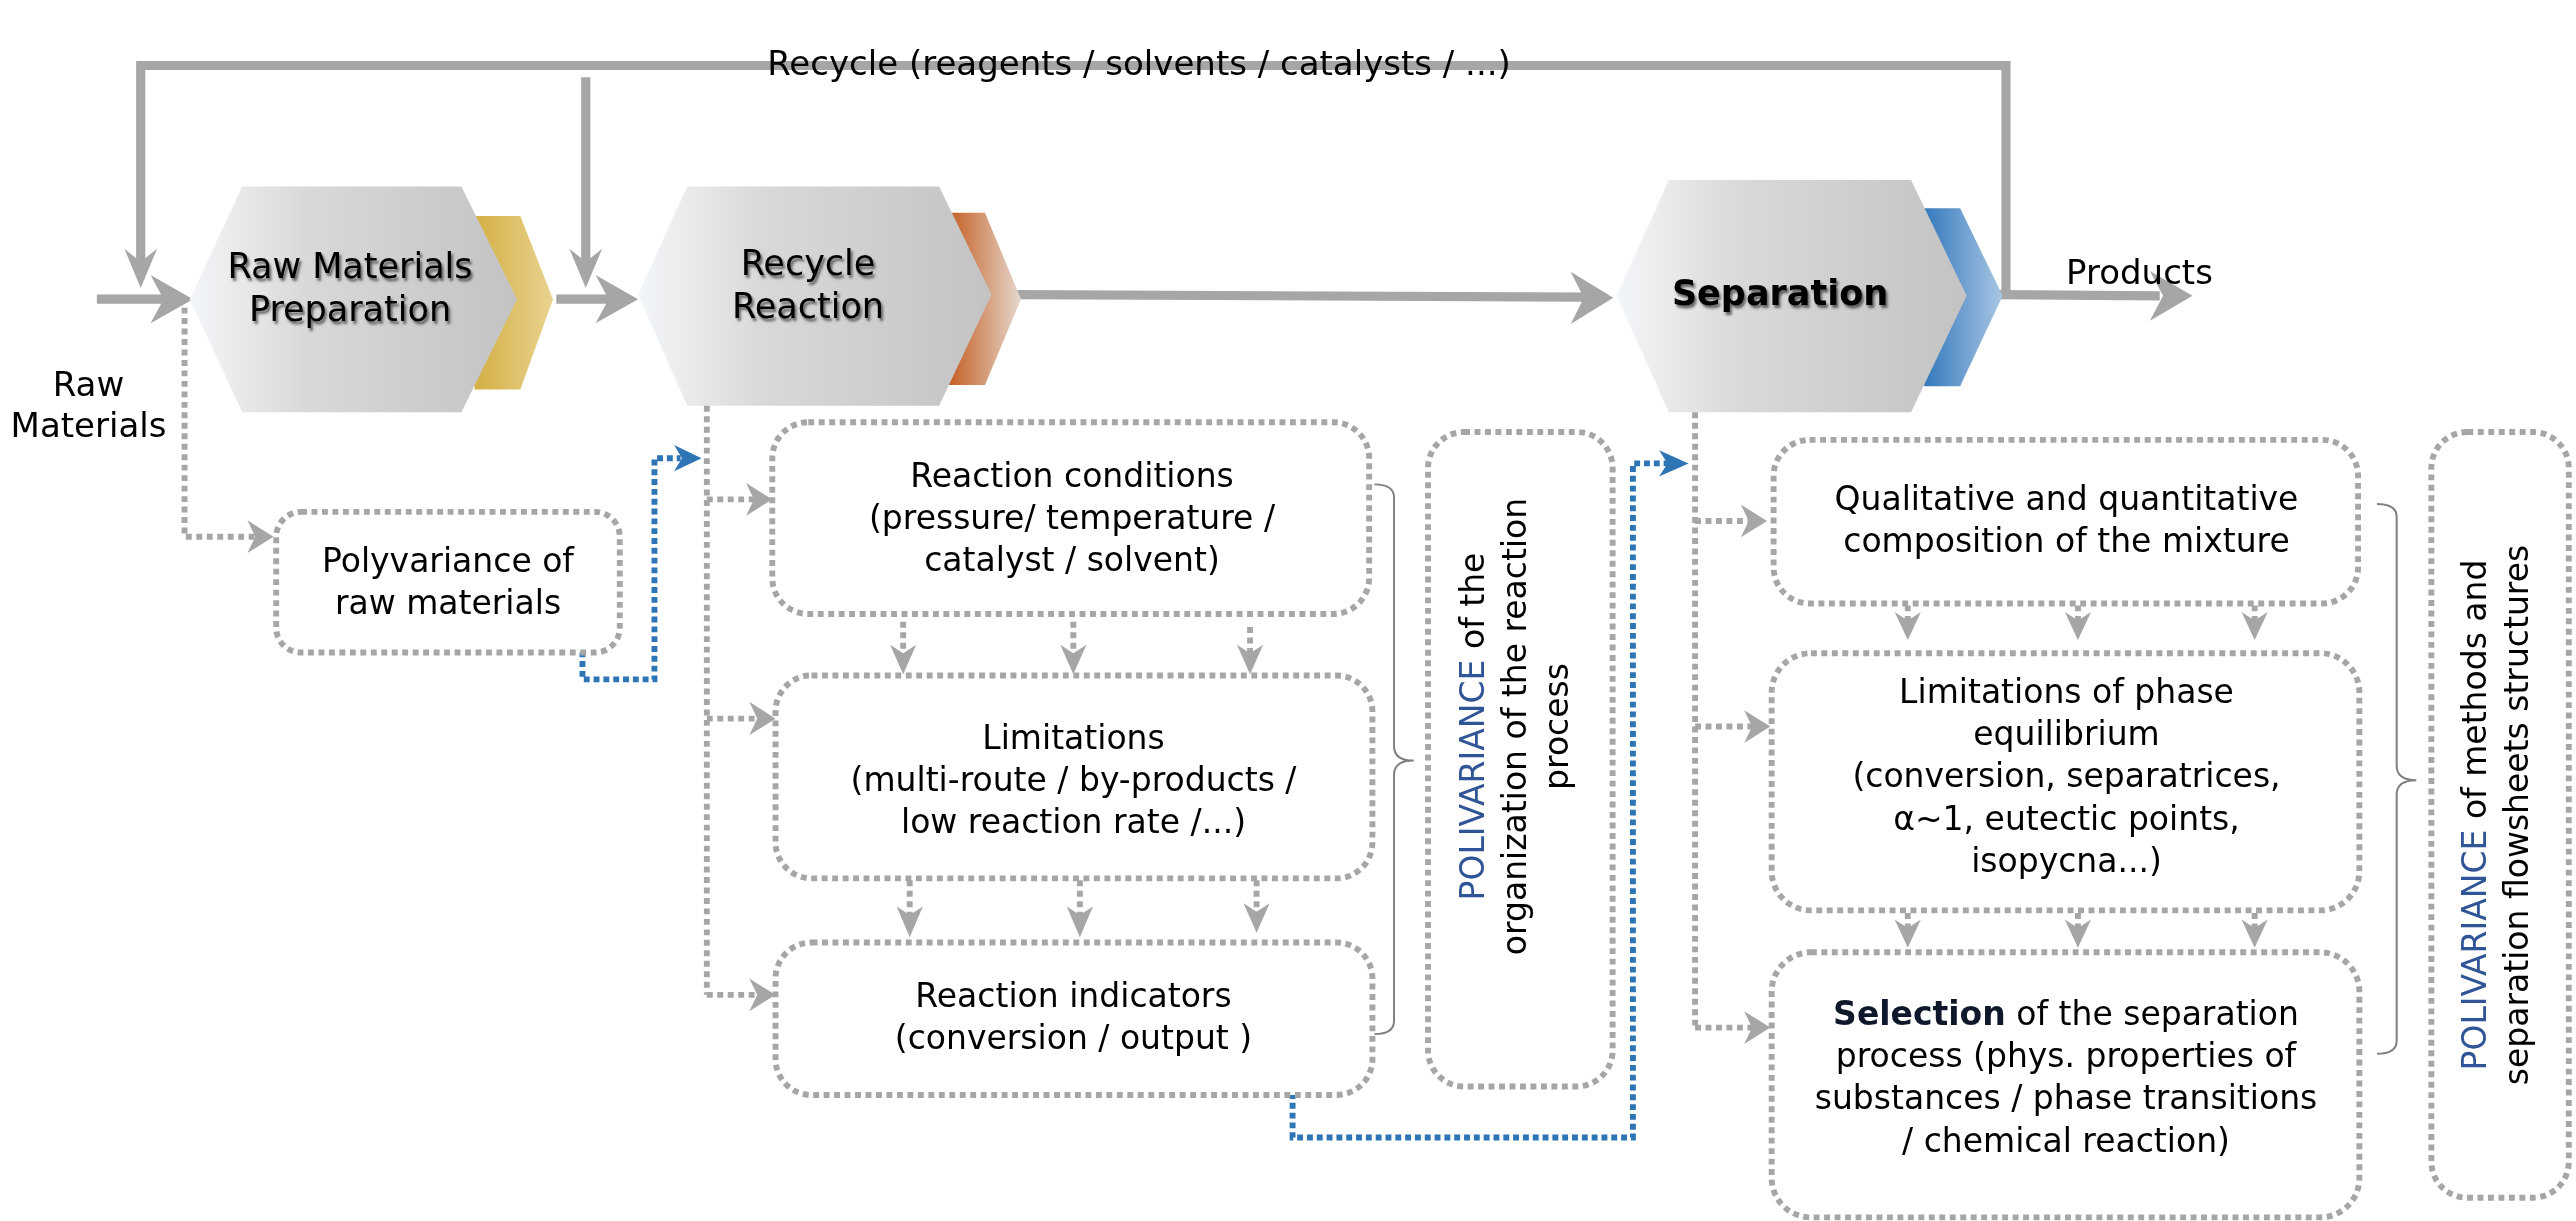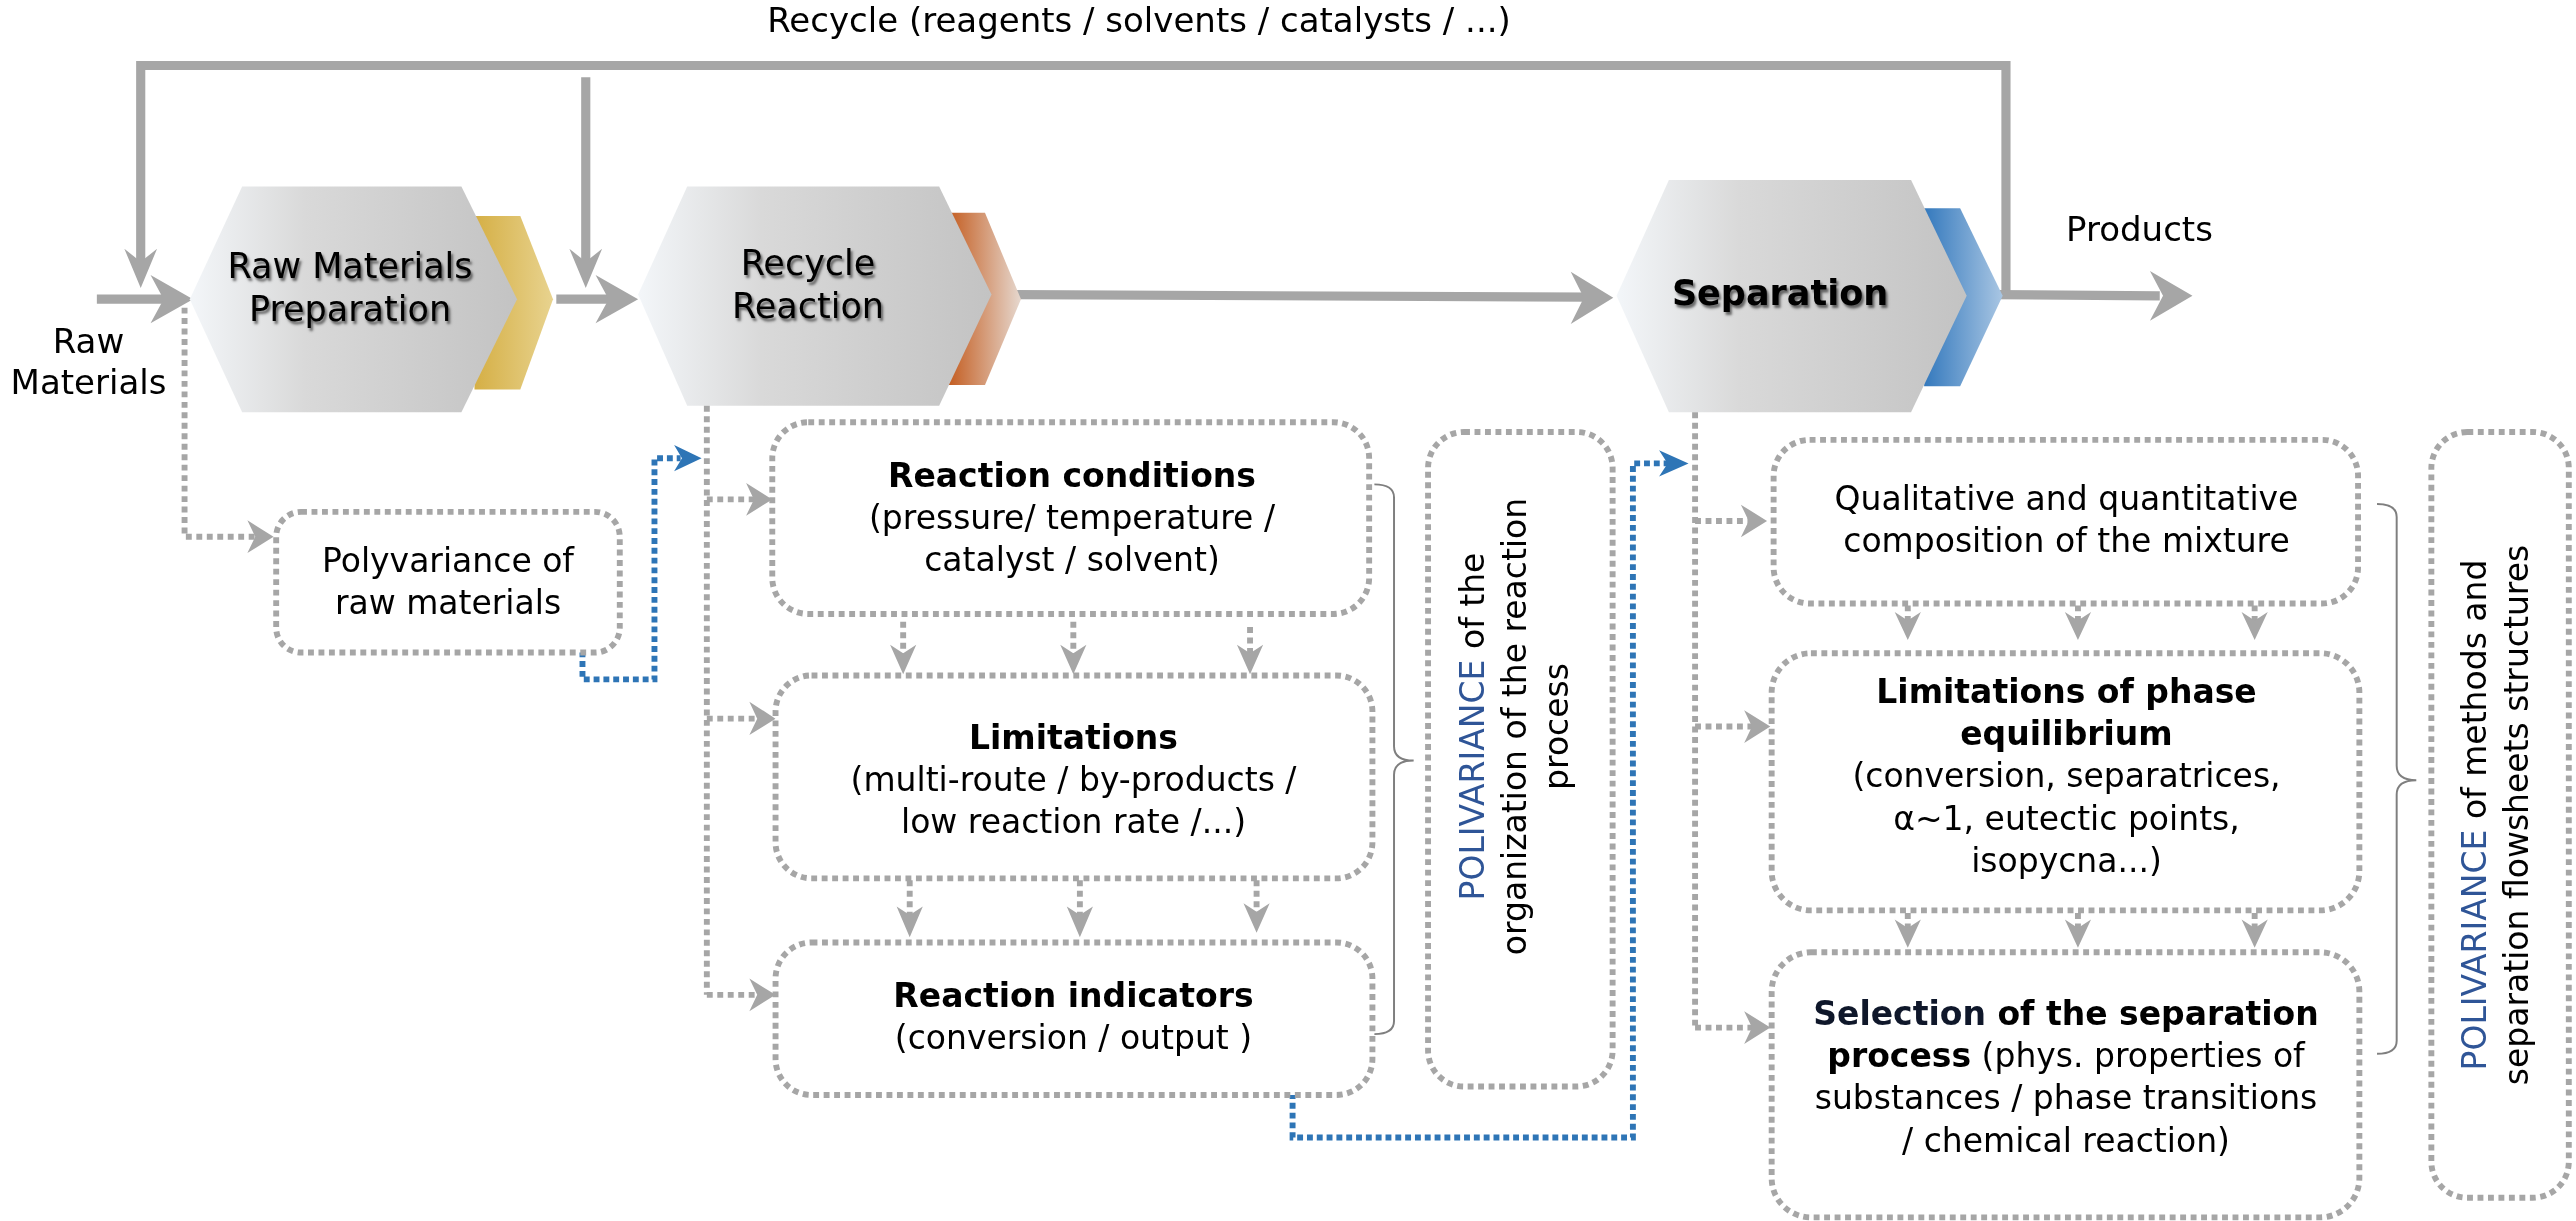--- a/index.html
+++ b/index.html
@@ -1,23 +1,23 @@
 <!DOCTYPE html>
 <html style="font-size:10.5px"><head>
 <meta charset="utf-8">
 <style>
   html, body { margin: 0; padding: 0; background: #ffffff; }
   body { width: 2576px; height: 1222px; position: relative; overflow: hidden;
          font-family: "DejaVu Sans", sans-serif; color: #000; }
   #canvas { position: absolute; left: 0; top: 0; }
   .txt { position: absolute; text-align: center; line-height: 1.2; }
-  .label-lg { font-size: 34px; }
+  .label-lg { font-size: 34px; margin-top: 43px; }
   .box-text { font-size: 33px; line-height: 1.28; }
   .stage-title { font-size: 35px; line-height: 1.22; text-shadow: 2px 2.6px 2.6px rgba(0,0,0,0.55); }
-  .bold { font-weight: bold; }
+  .bold { font-weight: normal; }
   .grey-bold { font-weight: bold; color: #0f172a; }
   .blue { color: #2f5597; }
   .vtext { position: absolute; font-size: 33px; line-height: 1.28; text-align: center;
            transform-origin: center center; transform: rotate(-90deg); white-space: nowrap; }
 </style>
 </head>
 <body>
 
 <svg id="canvas" width="2576" height="1222" viewBox="0 0 3936 1867" xmlns="http://www.w3.org/2000/svg">
   <defs>

